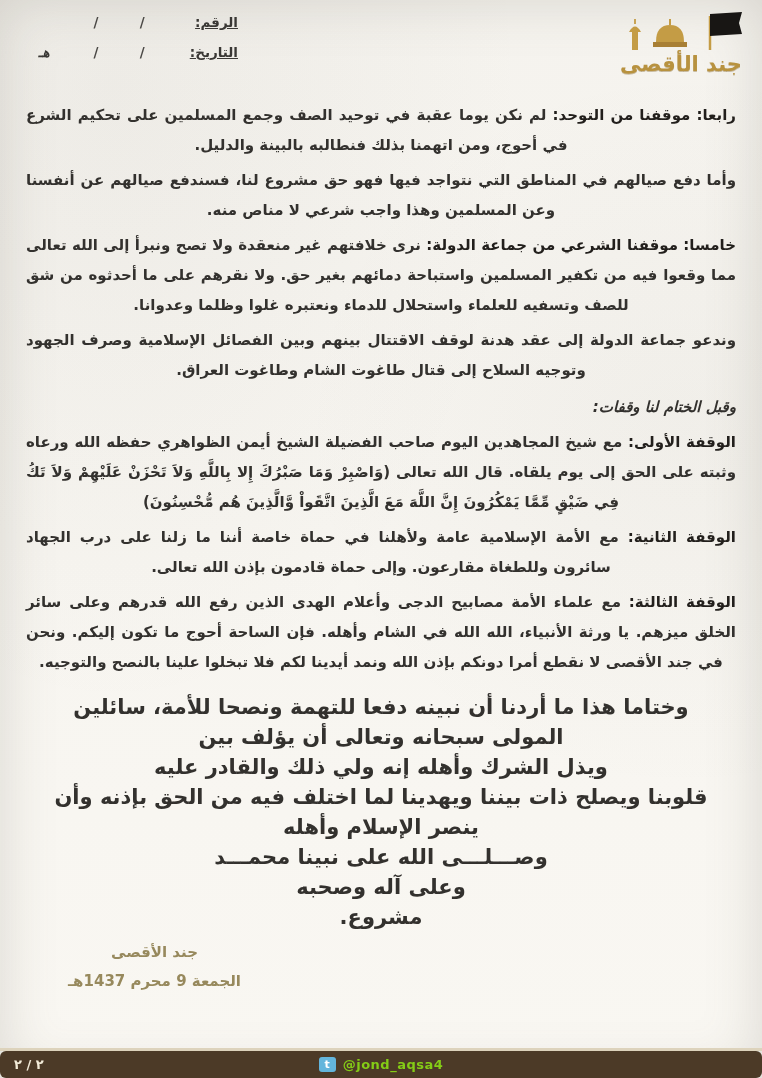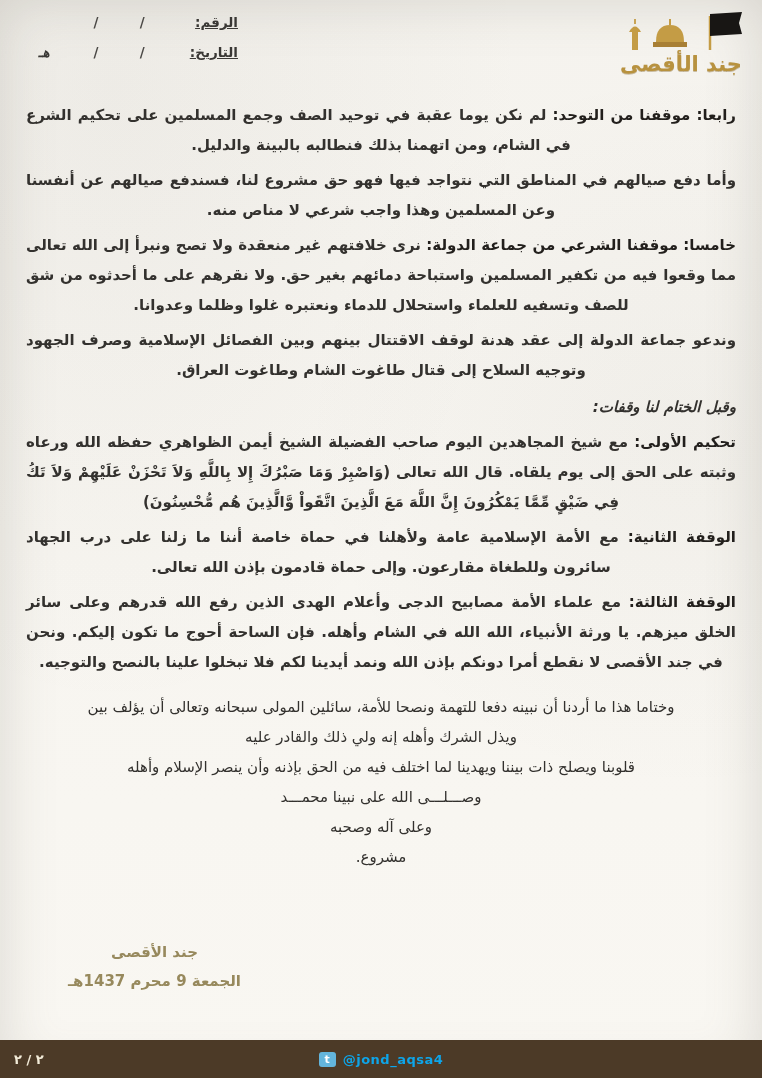--- a/index.html
+++ b/index.html
@@ -38,46 +38,46 @@
     position:absolute;top:100px;right:26px;left:26px;
     font-size:15px;line-height:30px;font-weight:bold;
     text-align:justify;
   }
   .body p{margin:0 0 5px;text-align:justify;text-align-last:center;}
   .body p.align-right{text-align:right;text-align-last:right;margin-top:7px;font-style:italic;}
   .lead{color:#221f1c;}
   
   .closing{
     position:absolute;top:692px;left:52px;right:52px;
-    text-align:center;font-size:15px;line-height:30px;font-weight:normal;
+    text-align:center;font-size:21px;line-height:30px;font-weight:bold;
   }
   
   .signature{
     position:absolute;top:938px;left:52px;width:205px;
     text-align:center;color:#97895d;font-weight:bold;
     font-size:15px;line-height:29px;
   }
   
   .footer-rule{position:absolute;left:0;right:0;bottom:27px;height:3px;background:#ddd3bc;}
   .footer-bar{
-    position:absolute;left:0;right:0;bottom:0;height:38px;
+    position:absolute;left:0;right:0;bottom:0;height:27px;
     background:linear-gradient(#55402b,#463télé325);
     background:#4c3a27;
     color:#f3ecd9;display:flex;align-items:center;
-    font-size:13px;font-weight:bold;
+    font-size:13px;font-weight:bold;border-radius:6px;
   }
   .footer-page{position:absolute;left:14px;direction:ltr;}
   .footer-center{margin:0 auto;display:flex;align-items:center;gap:7px;direction:ltr;}
   .twitter-icon{
     display:inline-flex;align-items:center;justify-content:center;
     width:17px;height:15px;border-radius:3px;
     background:#63b5dc;color:#fff;font-size:11px;font-weight:bold;line-height:1;
     font-family:"DejaVu Sans",sans-serif;
   }
-  .footer-handle{letter-spacing:0.5px;color:#0ea5e9;}
+  .footer-handle{letter-spacing:0.5px;color:#84cc16;}
 </style>
 </head>
 <body>
 
 <div class="page">
 
   <div class="refs">
     <div class="ref-row">
       <span class="ref-label">الرقم:</span>
       <span class="ref-slash">/</span>
@@ -104,26 +104,26 @@
       <line x1="54" y1="19" x2="54" y2="13" stroke="#c49c45" stroke-width="2"></line>
 
       <rect x="16" y="26" width="6" height="18" fill="#c49c45"></rect>
       <path d="M13 26 Q19 15 25 26 Z" fill="#c49c45"></path>
       <line x1="19" y1="18" x2="19" y2="13" stroke="#c49c45" stroke-width="1.8"></line>
     </svg>
     <div class="logo-text">جند الأقصى</div>
   </div>
 
   <div class="body">
-    <p><span class="lead">رابعا: موقفنا من التوحد:</span> <span>لم نكن يوما عقبة في توحيد الصف وجمع المسلمين على تحكيم الشرع في الشام، ومن اتهمنا بذلك فنطالبه بالبينة والدليل.</span></p>
+    <p><span class="lead">رابعا: موقفنا من التوحد:</span> <span>لم نكن يوما عقبة في توحيد الصف وجمع المسلمين على تحكيم الشرع في أحوج، ومن اتهمنا بذلك فنطالبه بالبينة والدليل.</span></p>
     <p><span>وأما دفع صيالهم في المناطق التي نتواجد فيها فهو حق مشروع لنا، فسندفع صيالهم عن أنفسنا وعن المسلمين وهذا واجب شرعي لا مناص منه.</span></p>
     <p><span class="lead">خامسا: موقفنا الشرعي من جماعة الدولة:</span> <span>نرى خلافتهم غير منعقدة ولا تصح ونبرأ إلى الله تعالى مما وقعوا فيه من تكفير المسلمين واستباحة دمائهم بغير حق. ولا نقرهم على ما أحدثوه من شق للصف وتسفيه للعلماء واستحلال للدماء ونعتبره غلوا وظلما وعدوانا.</span></p>
     <p><span>وندعو جماعة الدولة إلى عقد هدنة لوقف الاقتتال بينهم وبين الفصائل الإسلامية وصرف الجهود وتوجيه السلاح إلى قتال طاغوت الشام وطاغوت العراق.</span></p>
     <p class="align-right"><span>وقبل الختام لنا وقفات:</span></p>
-    <p><span class="lead">تحكيم الأولى:</span> <span>مع شيخ المجاهدين اليوم صاحب الفضيلة الشيخ أيمن الظواهري حفظه الله ورعاه وثبته على الحق إلى يوم يلقاه. قال الله تعالى (وَاصْبِرْ وَمَا صَبْرُكَ إِلا بِاللَّهِ وَلاَ تَحْزَنْ عَلَيْهِمْ وَلاَ تَكُ فِي ضَيْقٍ مِّمَّا يَمْكُرُونَ إِنَّ اللَّهَ مَعَ الَّذِينَ اتَّقَواْ وَّالَّذِينَ هُم مُّحْسِنُونَ)</span></p>
+    <p><span class="lead">الوقفة الأولى:</span> <span>مع شيخ المجاهدين اليوم صاحب الفضيلة الشيخ أيمن الظواهري حفظه الله ورعاه وثبته على الحق إلى يوم يلقاه. قال الله تعالى (وَاصْبِرْ وَمَا صَبْرُكَ إِلا بِاللَّهِ وَلاَ تَحْزَنْ عَلَيْهِمْ وَلاَ تَكُ فِي ضَيْقٍ مِّمَّا يَمْكُرُونَ إِنَّ اللَّهَ مَعَ الَّذِينَ اتَّقَواْ وَّالَّذِينَ هُم مُّحْسِنُونَ)</span></p>
     <p><span class="lead">الوقفة الثانية:</span> <span>مع الأمة الإسلامية عامة ولأهلنا في حماة خاصة أننا ما زلنا على درب الجهاد سائرون وللطغاة مقارعون. وإلى حماة قادمون بإذن الله تعالى.</span></p>
     <p><span class="lead">الوقفة الثالثة:</span> <span>مع علماء الأمة مصابيح الدجى وأعلام الهدى الذين رفع الله قدرهم وعلى سائر الخلق ميزهم. يا ورثة الأنبياء، الله الله في الشام وأهله. فإن الساحة أحوج ما تكون إليكم. ونحن في جند الأقصى لا نقطع أمرا دونكم بإذن الله ونمد أيدينا لكم فلا تبخلوا علينا بالنصح والتوجيه.</span></p>
   </div>
 
   <div class="closing">
     <div>وختاما هذا ما أردنا أن نبينه دفعا للتهمة ونصحا للأمة، سائلين المولى سبحانه وتعالى أن يؤلف بين</div>
     <div>ويذل الشرك وأهله إنه ولي ذلك والقادر عليه</div>
     <div>قلوبنا ويصلح ذات بيننا ويهدينا لما اختلف فيه من الحق بإذنه وأن ينصر الإسلام وأهله</div>
     <div>وصـــلـــى الله على نبينا محمـــد</div>
     <div>وعلى آله وصحبه</div>

